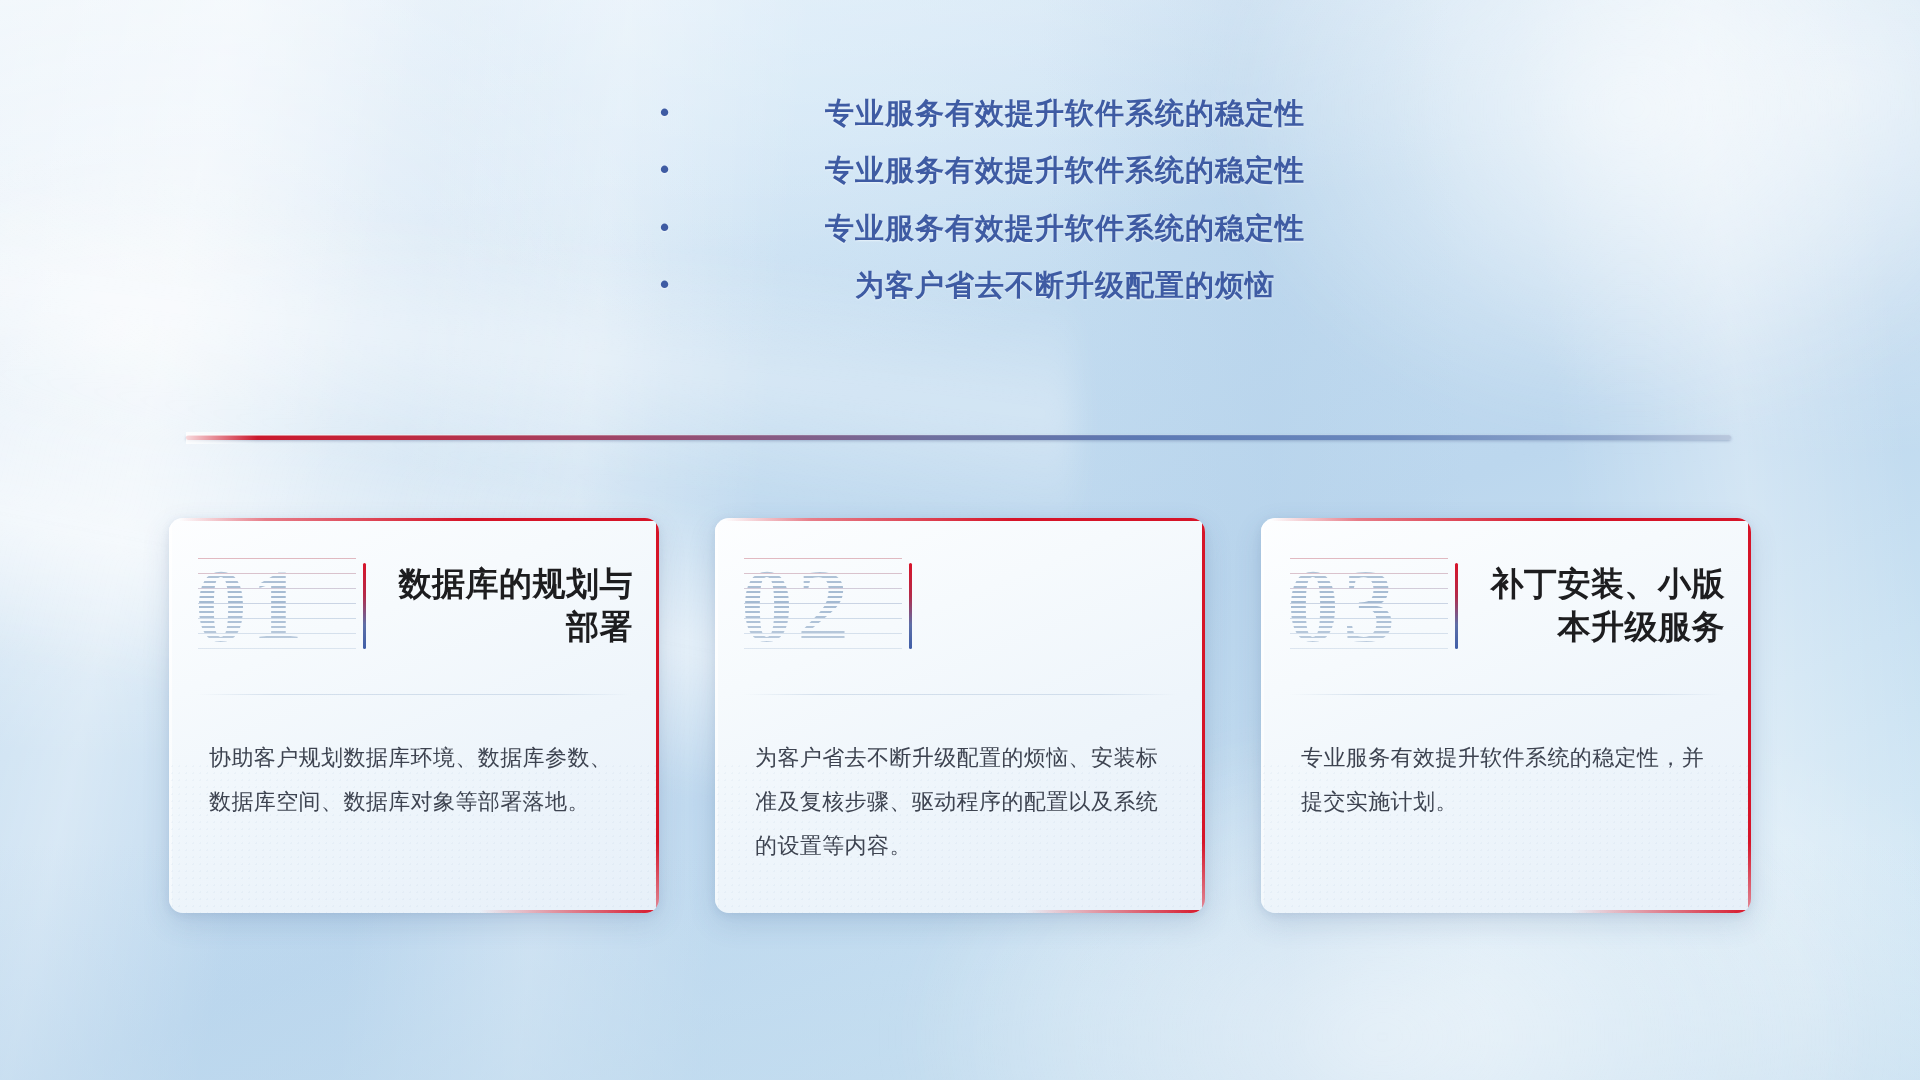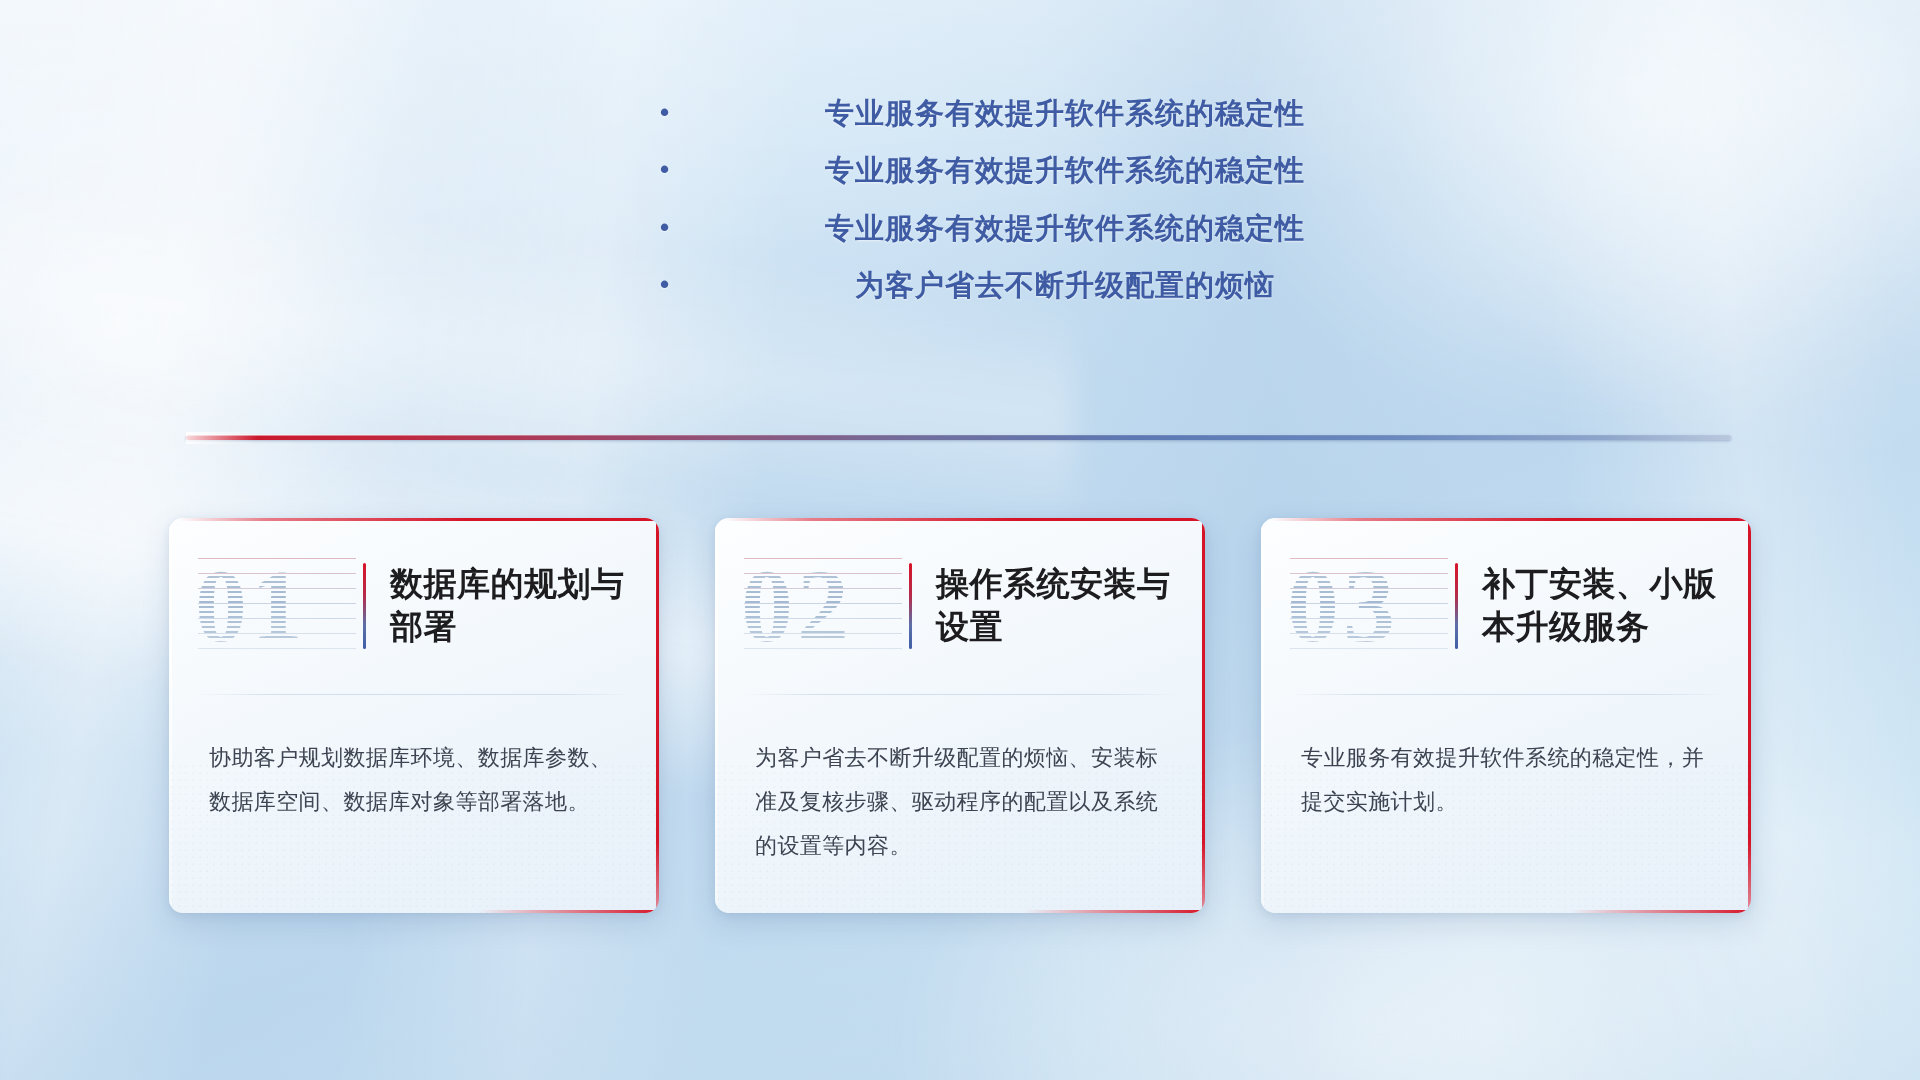--- a/index.html
+++ b/index.html
@@ -180,20 +180,21 @@
     background:linear-gradient(180deg,#d8142a 0%,#b52a49 38%,#5d6fa8 72%,#3f5ea8 100%);
     border-radius:2px;
   }
   .card-title{
     flex:1 1 auto;
     font-size:33px;
     line-height:1.30;
     font-weight:700;
     color:#1d1d1f;
     letter-spacing:0.5px;
+    text-align:right;
   }
   .card-sep{
     position:absolute; left:28px; right:28px; top:176px;
     height:1px;
     background:linear-gradient(90deg, rgba(150,175,205,0) 0%, rgba(150,175,205,0.35) 18%, rgba(150,175,205,0.35) 82%, rgba(150,175,205,0) 100%);
   }
   .card-desc{
     padding:42px 30px 0 32px;
     font-size:22px;
     line-height:2.0;
@@ -281,21 +282,20 @@
     <div class="accent-right"></div>
     <div class="accent-bottom"></div>
     <div class="hi-left"></div>
 
     <div class="card-head">
       <div class="num-wrap">
         <div class="num-glyph">02</div>
         <div class="num-glyph shift">02</div>
       </div>
       <div class="title-bar"></div>
-      <div class="card-title">操作系统安装与设置</div>
     </div>
 
     <div class="card-sep"></div>
     <div class="card-desc">为客户省去不断升级配置的烦恼、安装标准及复核步骤、驱动程序的配置以及系统的设置等内容。</div>
     <div class="dots"></div>
   </div>
 
   <div class="card">
     <div class="accent-top"></div>
     <div class="accent-right"></div>

